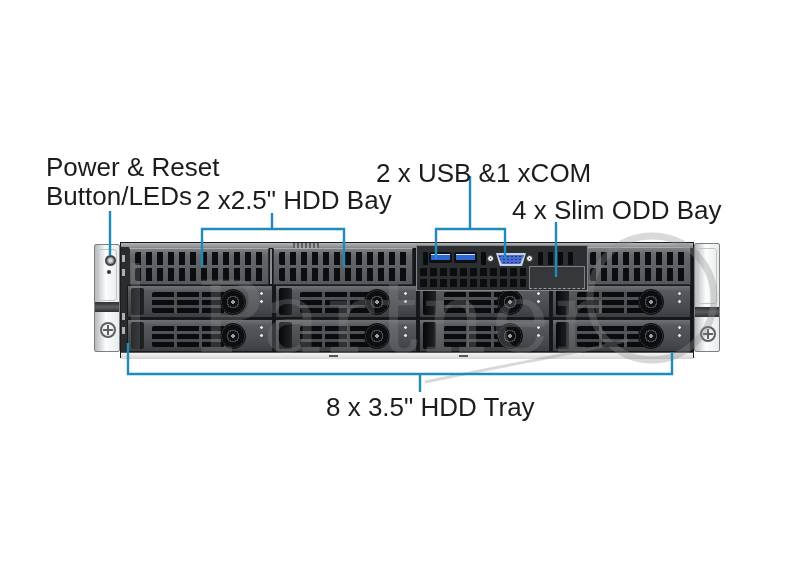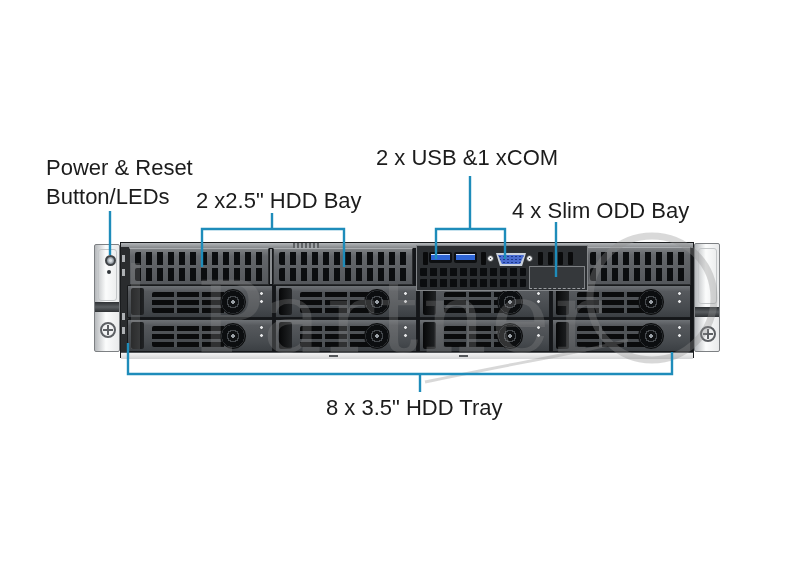--- a/index.html
+++ b/index.html
@@ -1,20 +1,20 @@
 <!DOCTYPE html>
 <html><head>
 <meta charset="utf-8">
 <style>
   html,body{margin:0;padding:0;background:#fff;}
   .stage{position:relative;width:800px;height:585px;background:#ffffff;overflow:hidden;
          font-family:"Liberation Sans",sans-serif;color:#1a1a1a;}
 
   
-  .lbl{position:absolute;font-size:22px;line-height:29px;letter-spacing:0px;color:#1c1c1c;z-index:6;white-space:nowrap;}
+  .lbl{position:absolute;font-size:26px;line-height:29px;letter-spacing:0px;color:#1c1c1c;z-index:6;white-space:nowrap;}
 
   
   .chassis-body{position:absolute;left:120px;top:242px;width:574px;height:116px;
                 background:#141619;border:1px solid #1a1c1e;box-sizing:border-box;z-index:2;}
   .top-lip{position:absolute;left:0;top:0;width:572px;height:5px;
            background:linear-gradient(180deg,#b3b6b9,#84878a);}
   .lip-ribs{position:absolute;left:172px;top:0;width:26px;height:5px;
             background:repeating-linear-gradient(90deg,#5f6265 0 2px,#9fa2a5 2px 4px);}
   .left-strip{position:absolute;left:0;top:4px;width:8px;height:106px;background:#2a2c2e;}
   .notch{position:absolute;left:1px;width:3px;height:7px;background:#aeb1b4;}
@@ -252,17 +252,17 @@
       <path d="M556 222 V 277"></path>
       <path d="M128 343 V 374 H 672 V 352 M420 374 V 392"></path>
     </g>
   </svg>
 
   <div class="lbl" style="left:46px;top:153px">
     <div>Power &amp; Reset</div>
     <div>Button/LEDs</div>
   </div>
   <div class="lbl" style="left:196px;top:186px">2 x2.5" HDD Bay</div>
-  <div class="lbl" style="left:376px;top:143px">2 x USB &amp;1 xCOM</div>
+  <div class="lbl" style="left:376px;top:159px">2 x USB &amp;1 xCOM</div>
   <div class="lbl" style="left:512px;top:196px">4 x Slim ODD Bay</div>
   <div class="lbl" style="left:326px;top:393px">8 x 3.5" HDD Tray</div>
 
 </div>
 
 </body></html>

